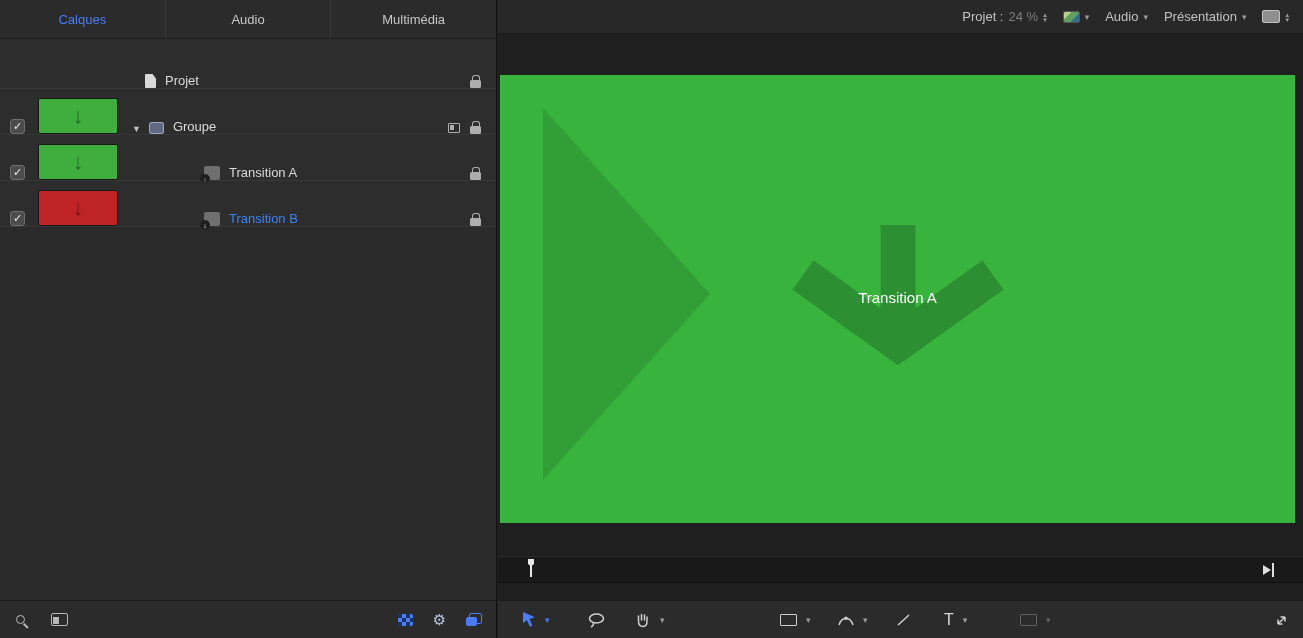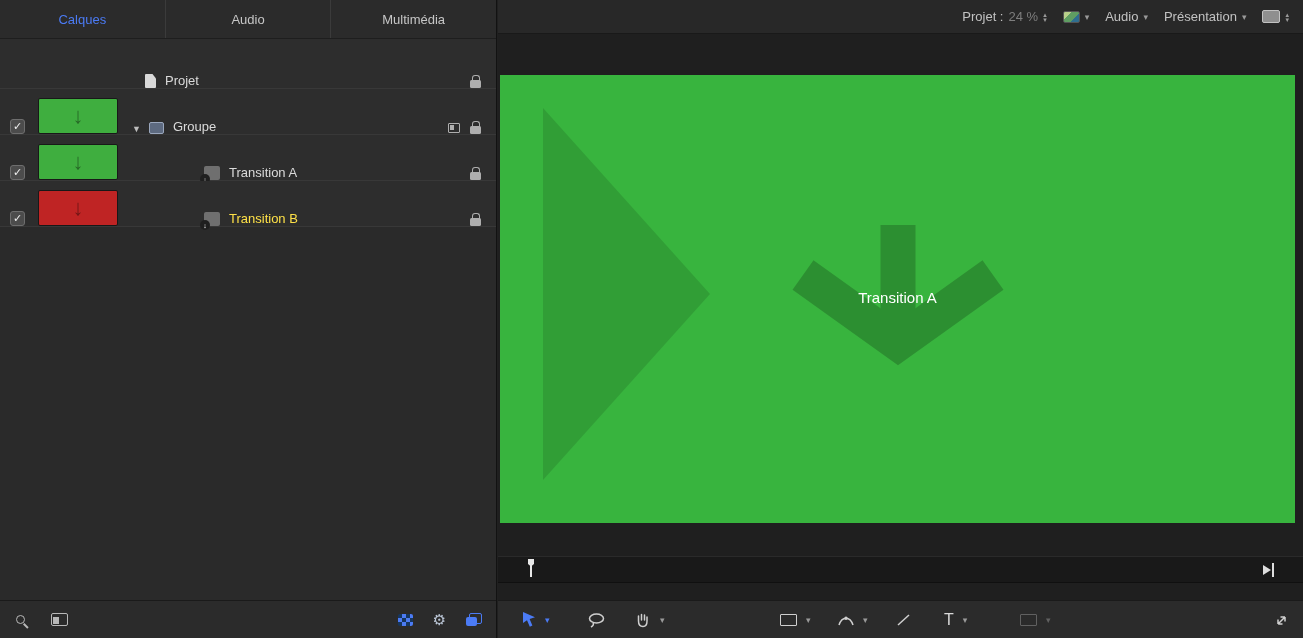--- a/index.html
+++ b/index.html
@@ -10,21 +10,21 @@
   .left-panel{position:absolute;left:0;top:0;width:497px;height:638px;background:#2a2a2a;border-right:1px solid #121212}
   .tabbar{height:39px;display:flex;background:#2b2b2b;border-bottom:1px solid #1e1e1e}
   .tab{flex:1;display:flex;align-items:center;justify-content:center;color:#c6c6c6;border-right:1px solid #3b3b3b;cursor:default}
   .tab:last-child{border-right:none}
   .tab.active{color:var(--accent)}
   .row{position:relative;height:46px;display:flex;align-items:flex-end;border-bottom:1px solid #383838;background:#2d2d2d}
   .row-project{height:50px}
   .doc-icon{width:11px;height:14px;background:#d9d9d9;border-radius:1px;clip-path:polygon(0 0,68% 0,100% 32%,100% 100%,0 100%);margin-left:145px;flex:none}
   .row-label{margin-left:9px;color:#dadada;white-space:nowrap}
   .row-label.underline{}
-  .row-label.dim{color:#fde047}
+  .row-label.dim{color:#3b82f6}
   .checkbox{width:15px;height:15px;margin-left:10px;background:#4c4c4c;border:1px solid #6e6e6e;border-radius:3px;display:flex;align-items:center;justify-content:center;font-size:11px;color:#f0f0f0;flex:none}
   .thumb{width:80px;height:36px;margin-left:13px;border-radius:2px;border:1px solid #181818;display:flex;align-items:center;justify-content:center;flex:none}
   .thumb.green{background:var(--thumb-green)}
   .thumb.red{background:var(--thumb-red)}
   .thumb-arrow{font-size:22px;font-weight:bold;color:rgba(0,0,0,.4);line-height:1}
   .disclosure{margin-left:14px;font-size:9px;color:#bdbdbd}
   .group-icon{width:15px;height:12px;margin-left:8px;background:#5d6a80;border:1px solid #9aa7bd;border-radius:2px;flex:none}
   .trans-icon{width:16px;height:14px;margin-left:86px;background:#6f6f6f;border-radius:2px;position:relative;flex:none}
   .trans-badge{position:absolute;left:-4px;bottom:-4px;width:10px;height:10px;background:#1f1f1f;border-radius:50%;display:flex;align-items:center;justify-content:center;font-size:7px;color:#fff}
   .row-right{position:absolute;right:15px;display:flex;gap:10px;align-items:center}

